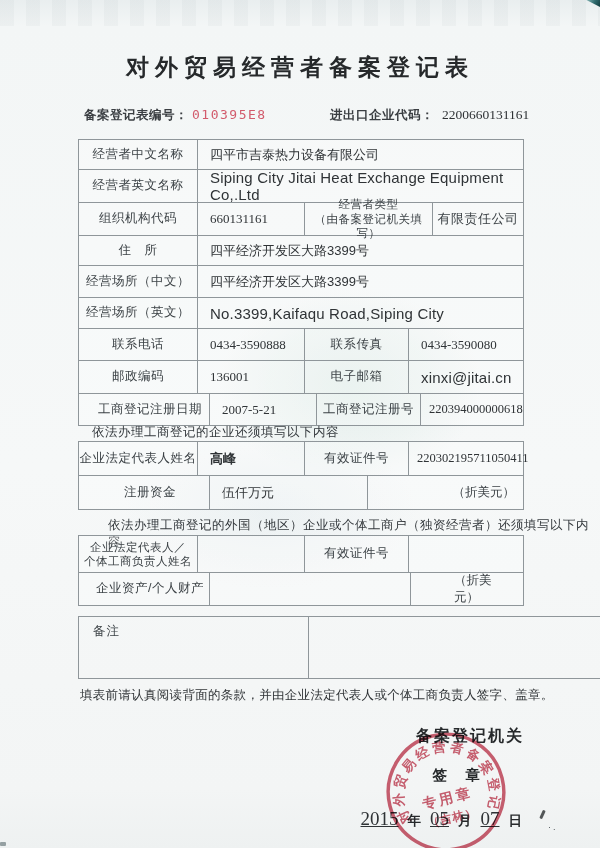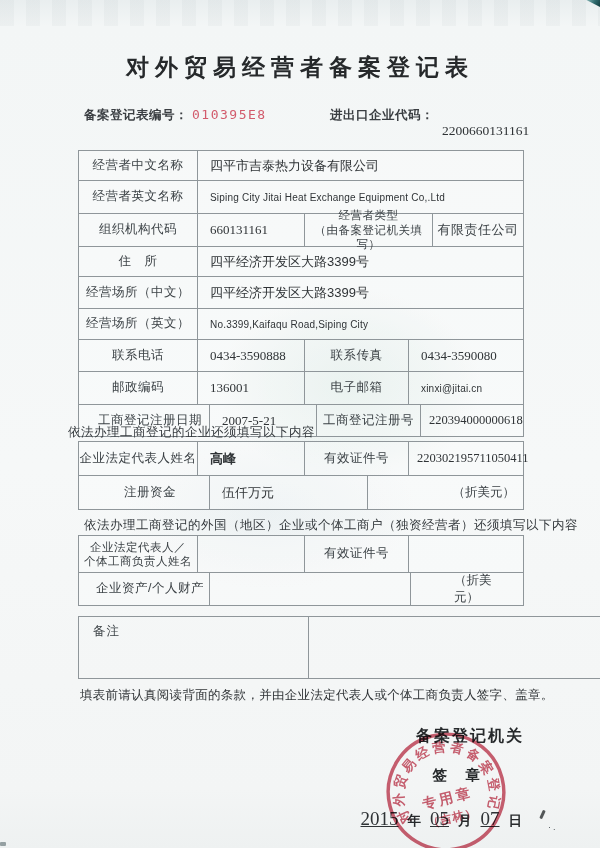--- a/index.html
+++ b/index.html
@@ -35,42 +35,42 @@
   }
   .header-line{position:absolute;left:0;top:107px;width:600px;height:22px;font-size:12.5px;}
   .hl-left{position:absolute;left:84px;top:0;}
   .hl-right{position:absolute;left:330px;top:0;}
   .hl-label{font-weight:bold;color:#3a3e42;letter-spacing:.5px;}
   .red-num{
     color:#d25b6c;font-family:"DejaVu Sans Mono","Liberation Mono",monospace;
     font-size:13px;letter-spacing:1.5px;margin-left:4px;
   }
   .num{font-family:"Liberation Serif","DejaVu Serif",serif;font-size:13.5px;color:#2e3235;}
-  .hl-right .num{margin-left:8px;position:relative;top:16px;}
+  .hl-right .num{margin-left:8px;position:relative;top:0;}
 
   .tbl{position:absolute;left:78px;width:446px;border:1px solid #8f969a;box-sizing:border-box;background:rgba(255,255,255,.25);}
   .trow{display:grid;border-bottom:1px solid #8f969a;box-sizing:border-box;}
   .trow:last-child{border-bottom:none;margin-left:12px;}
   .c2{grid-template-columns:119px 1fr;}
   .c4{grid-template-columns:119px 107px 104px 1fr;}
   .c4b{grid-template-columns:119px 107px 128px 1fr;}
   .c2b{grid-template-columns:119px 158px 1fr;}
   .cell{display:flex;align-items:center;box-sizing:border-box;border-right:1px solid #8f969a;min-height:100%;}
   .cell:last-child{border-right:none;}
   .lab{justify-content:center;font-size:12.5px;color:#3c4246;letter-spacing:.5px;text-align:center;line-height:1.25;}
   .lab.small{font-size:11.5px;}
   .val{padding-left:12px;font-size:13px;color:#2f3336;}
-  .val.en{font-size:10px;letter-spacing:.2px;}
+  .val.en{font-size:15px;letter-spacing:.2px;}
   .val .num, .val.numv{font-family:"Liberation Serif","DejaVu Serif",serif;}
   .numv{font-size:13px;}
   .bold{font-weight:bold;}
   .note-cell{justify-content:flex-end;padding-right:8px;font-size:12.5px;color:#3c4246;}
   .two-line{flex-direction:column;justify-content:center;}
 
-  .sec-head{position:absolute;left:68px;font-size:12.5px;color:#33383c;letter-spacing:.5px;text-align:center;}
+  .sec-head{position:absolute;left:92px;font-size:12.5px;color:#33383c;letter-spacing:.5px;}
 
   .remarks{position:absolute;left:78px;top:616px;width:528px;height:63px;border:1px solid #8f969a;box-sizing:border-box;}
   .remarks .divider{position:absolute;left:229px;top:0;width:1px;height:100%;background:#8f969a;}
   .remarks .rlab{position:absolute;left:14px;top:6px;font-size:12.5px;color:#3c4246;letter-spacing:1px;}
 
   .footer-note{position:absolute;left:80px;top:687px;font-size:12.5px;color:#2f3336;letter-spacing:.3px;}
 
   .authority{position:absolute;right:76px;top:726px;width:240px;text-align:right;}
   .auth-title{font-size:16px;font-weight:bold;color:#26292b;letter-spacing:2px;}
   .auth-sign{font-size:14.5px;font-weight:bold;color:#26292b;letter-spacing:2px;margin-top:19px;padding-right:42px;}
@@ -103,21 +103,21 @@
 
   <div class="header-line">
     <div class="hl-left">
       <span class="hl-label">备案登记表编号：</span><span class="red-num">010395E8</span>
     </div>
     <div class="hl-right">
       <span class="hl-label">进出口企业代码：</span><span class="num">2200660131161</span>
     </div>
   </div>
 
-  <div class="tbl" style="top:150px;">
+  <div class="tbl" style="top:139px;">
     <div class="trow c2" style="height:30px;">
       <div class="cell lab">经营者中文名称</div>
       <div class="cell val">四平市吉泰热力设备有限公司</div>
     </div>
     <div class="trow c2" style="height:33px;">
       <div class="cell lab">经营者英文名称</div>
       <div class="cell val en">Siping City Jitai Heat Exchange Equipment Co,.Ltd</div>
     </div>
     <div class="trow c4b" style="height:33px;">
       <div class="cell lab">组织机构代码</div>

